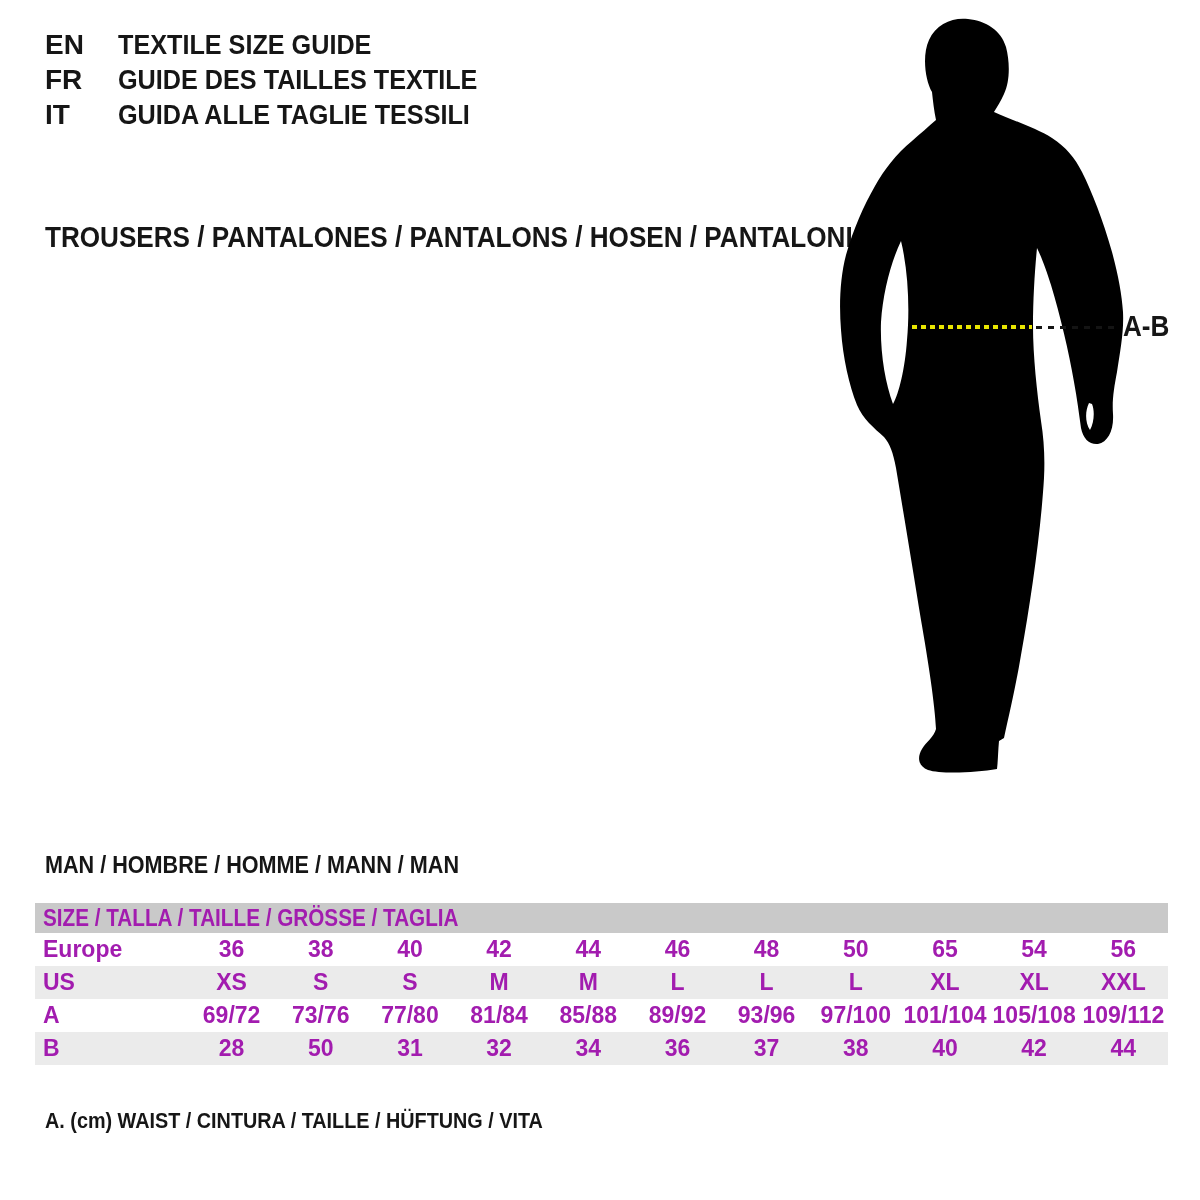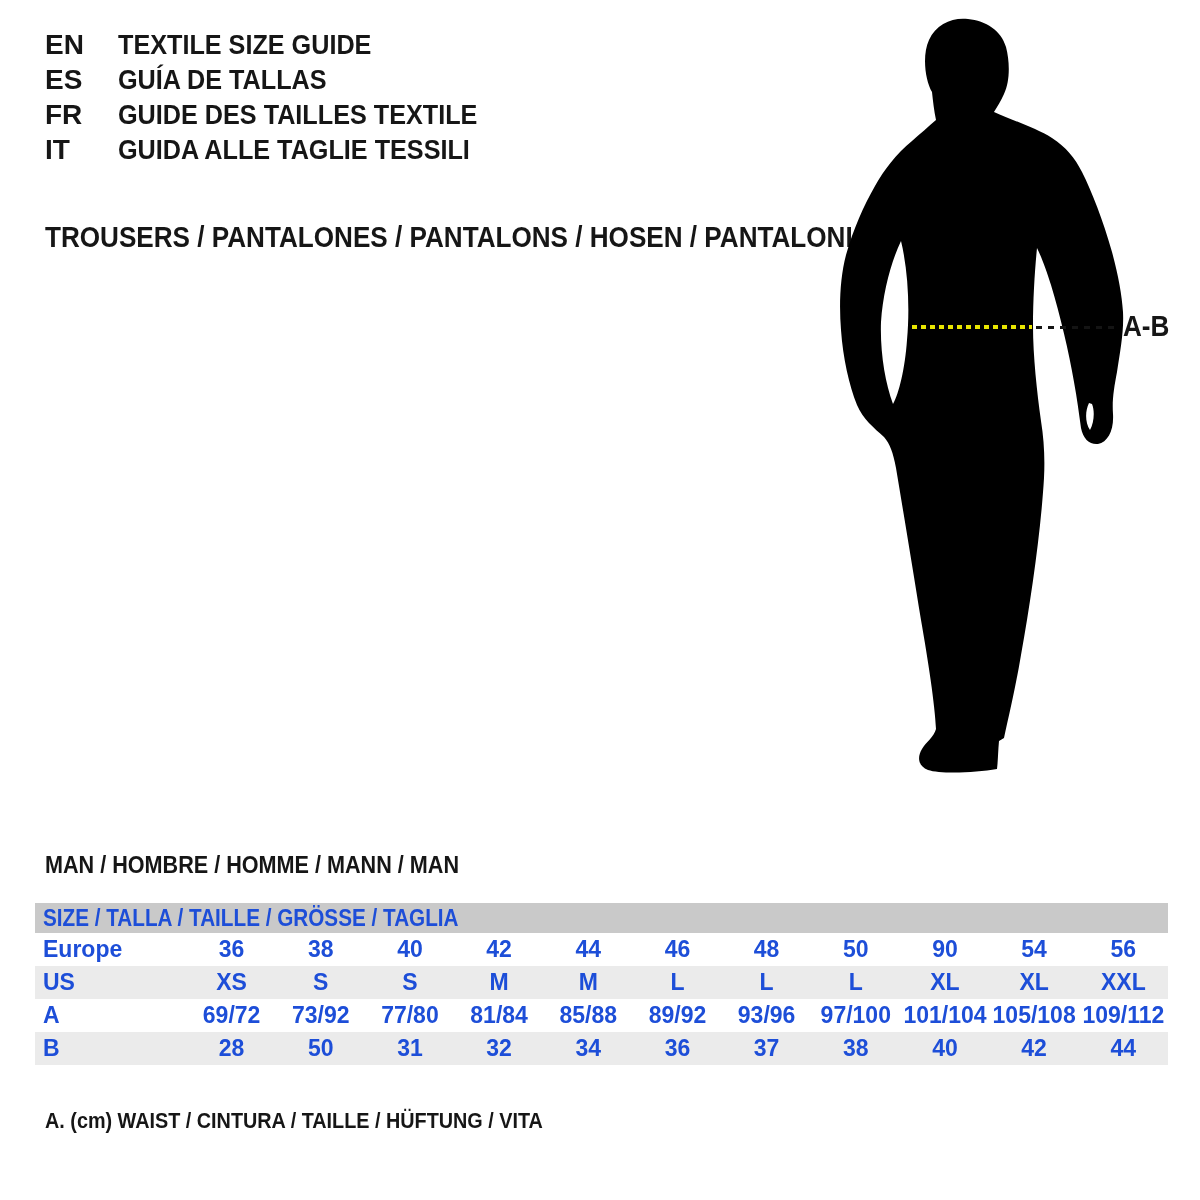--- a/index.html
+++ b/index.html
@@ -23,21 +23,21 @@
 
   
   .dot-yellow{position:absolute;left:912px;top:325px;width:120px;height:4px;z-index:3;
     background:repeating-linear-gradient(90deg,#e8e600 0 5px,transparent 5px 9px);}
   .dash-black{position:absolute;left:1036px;top:326px;width:84px;height:3px;z-index:3;
     background:repeating-linear-gradient(90deg,#141414 0 6px,transparent 6px 12px);}
   .ab-label{position:absolute;left:1123px;top:312px;font-size:29px;line-height:28px;}
 
   
   .size-table{position:absolute;left:35px;top:903px;width:1133px;border-collapse:collapse;
-    font-size:23px;font-weight:bold;color:#1d4ed8;table-layout:fixed;}
+    font-size:23px;font-weight:bold;color:#a21caf;table-layout:fixed;}
   .size-table td{padding:0;}
   .c-label{width:152px;}
   .thead td{background:#c9c9c9;height:30px;text-align:left;padding-left:8px;font-size:23px;}
   .trow td{height:33px;text-align:center;}
   .trow td.lbl{text-align:left;padding-left:8px;}
   .trow.alt{background:#ebebeb;}
 
   
   .note{position:absolute;left:45px;font-size:22px;line-height:26px;}
   .note-a{top:1108px;}
@@ -45,24 +45,20 @@
 </style>
 </head>
 <body>
 
 <div class="canvas">
 
   <div class="lang-block">
     <div class="lang-row">
       <span class="lang-code">EN</span>
       <span class="cond">TEXTILE SIZE GUIDE</span>
-    </div>
-    <div class="lang-row">
-      <span class="lang-code">ES</span>
-      <span class="cond">GUÍA DE TALLAS</span>
     </div>
     <div class="lang-row">
       <span class="lang-code">FR</span>
       <span class="cond">GUIDE DES TAILLES TEXTILE</span>
     </div>
     <div class="lang-row">
       <span class="lang-code">IT</span>
       <span class="cond">GUIDA ALLE TAGLIE TESSILI</span>
     </div>
   </div>
@@ -157,42 +153,42 @@
       <tr class="trow">
         <td class="lbl">Europe</td>
         <td>36</td>
         <td>38</td>
         <td>40</td>
         <td>42</td>
         <td>44</td>
         <td>46</td>
         <td>48</td>
         <td>50</td>
-        <td>90</td>
+        <td>65</td>
         <td>54</td>
         <td>56</td>
       </tr>
       <tr class="trow alt">
         <td class="lbl">US</td>
         <td>XS</td>
         <td>S</td>
         <td>S</td>
         <td>M</td>
         <td>M</td>
         <td>L</td>
         <td>L</td>
         <td>L</td>
         <td>XL</td>
         <td>XL</td>
         <td>XXL</td>
       </tr>
       <tr class="trow">
         <td class="lbl">A</td>
         <td>69/72</td>
-        <td>73/92</td>
+        <td>73/76</td>
         <td>77/80</td>
         <td>81/84</td>
         <td>85/88</td>
         <td>89/92</td>
         <td>93/96</td>
         <td>97/100</td>
         <td>101/104</td>
         <td>105/108</td>
         <td>109/112</td>
       </tr>

